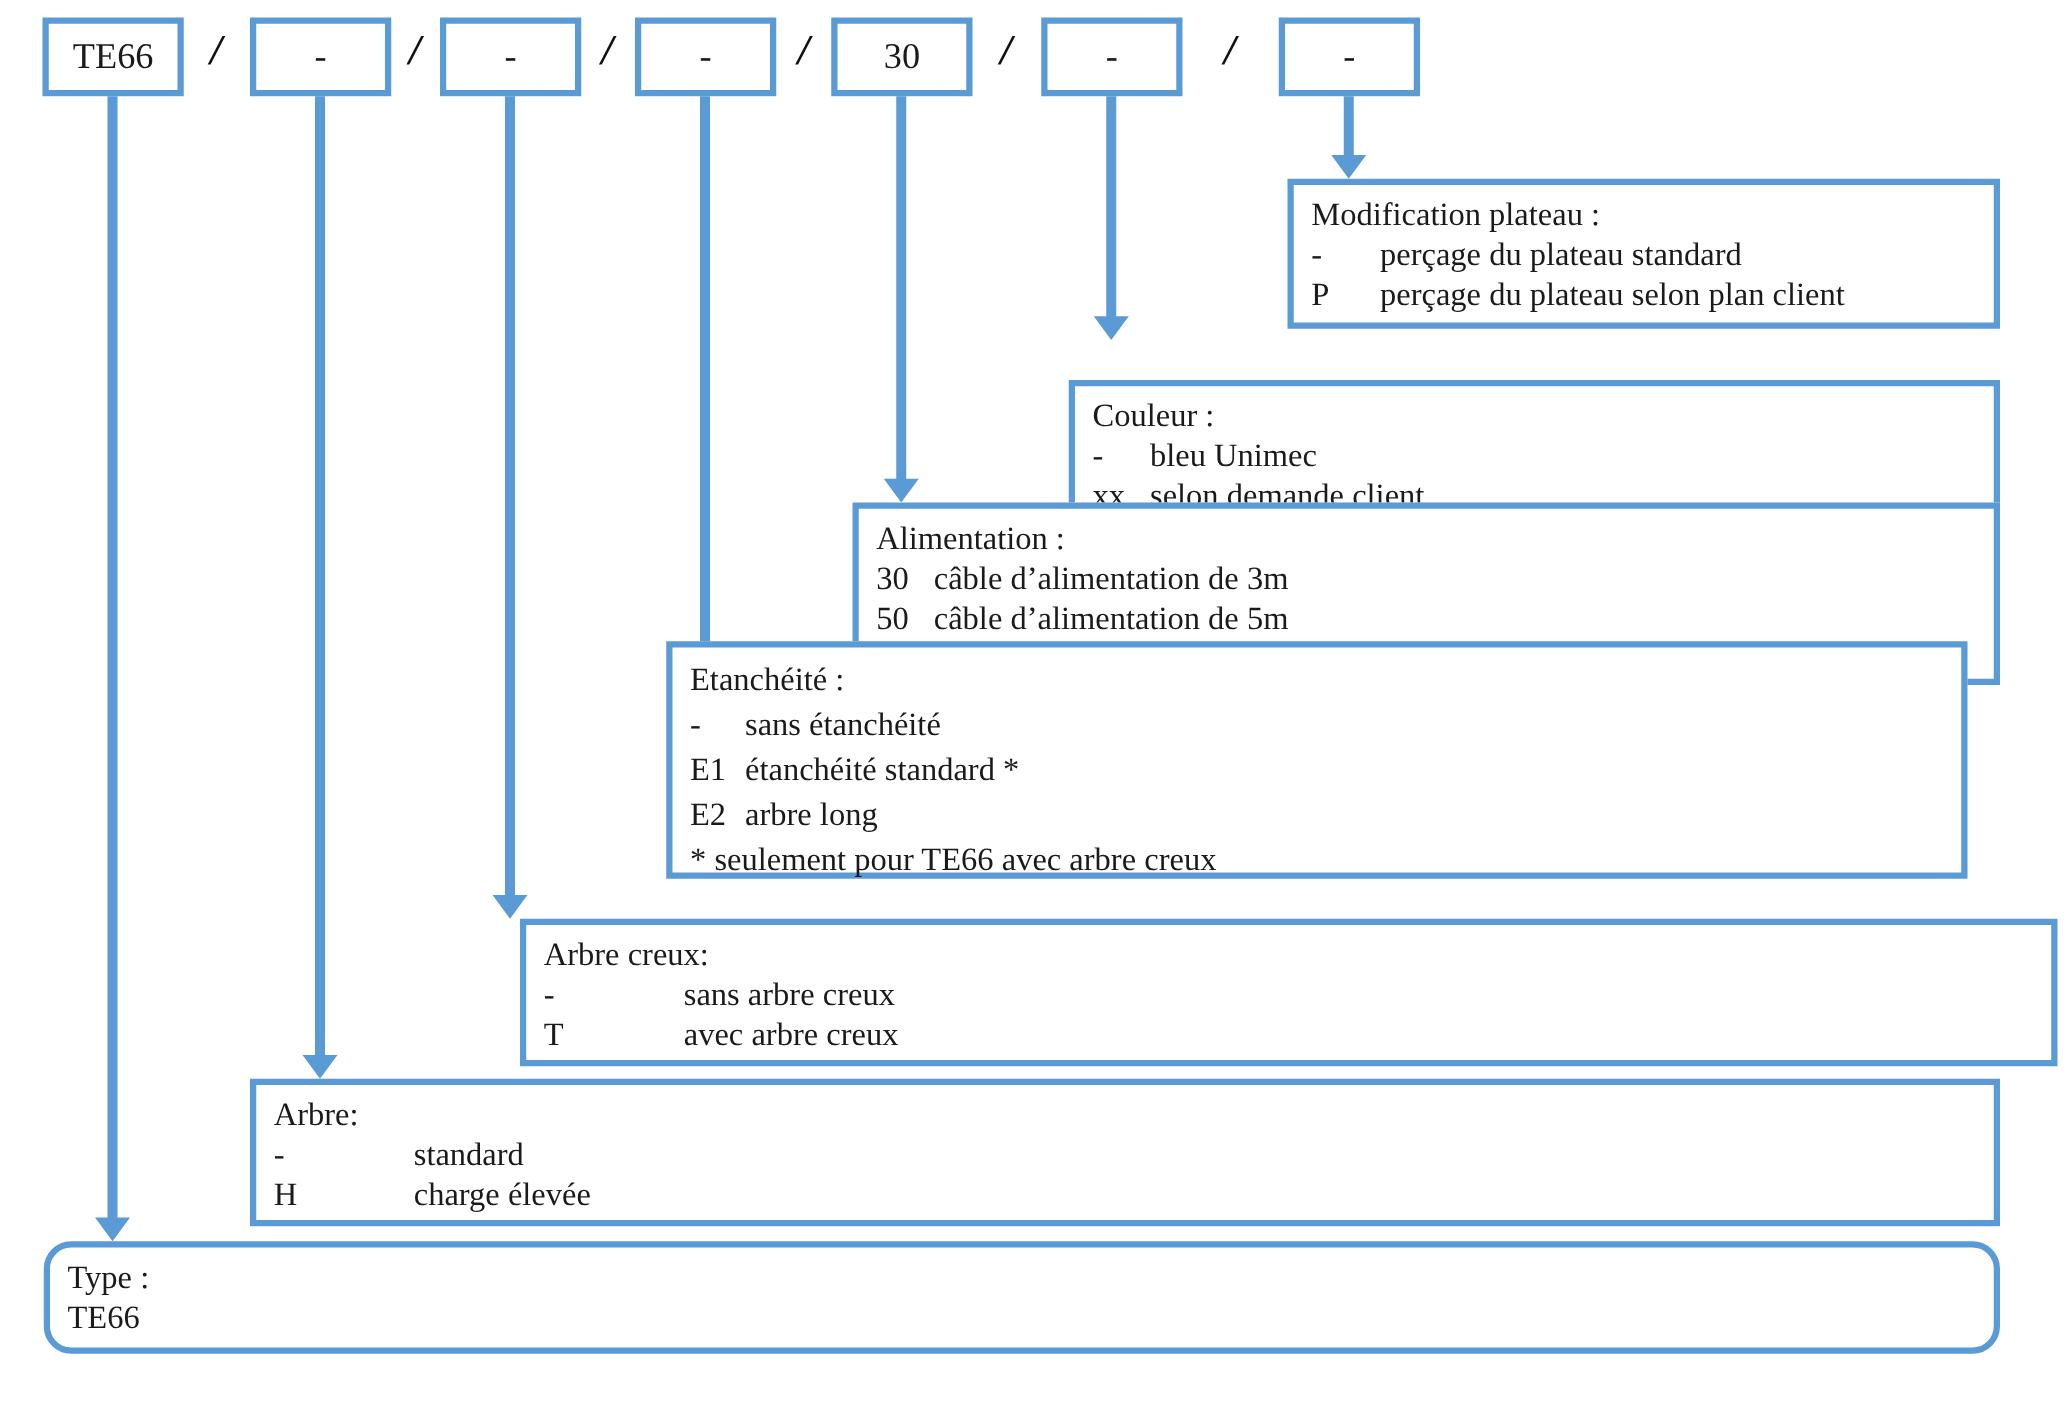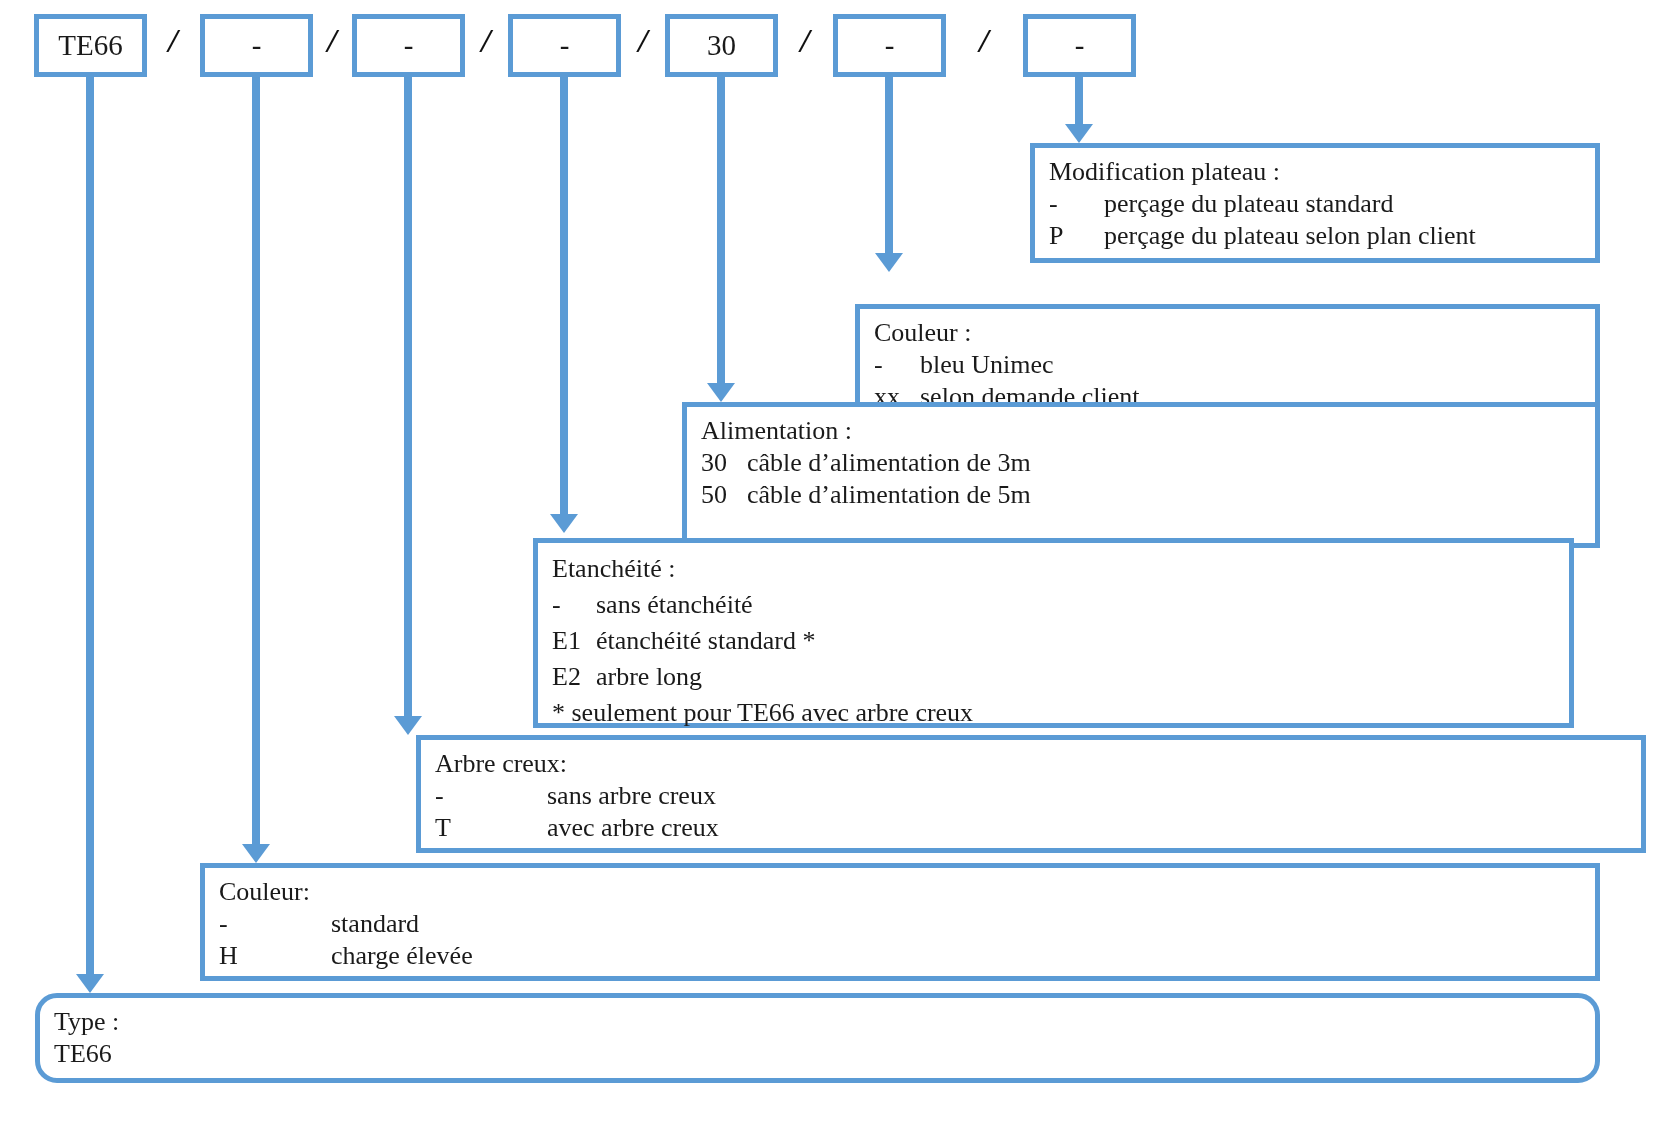--- a/index.html
+++ b/index.html
@@ -35,21 +35,21 @@
     border-top:19px solid #5b9bd5;
   }
   
   .legend{
     position:absolute;border:5px solid #5b9bd5;box-sizing:border-box;
     background:#fff;padding:8px 0 0 14px;font-size:26px;line-height:32px;
   }
   #lg-modification{left:1030px;top:143px;width:570px;height:120px;}
   #lg-couleur{left:855px;top:272px;width:745px;height:118px;margin-top:32px;}
   #lg-alimentation{left:682px;top:402px;width:918px;height:146px;}
-  #lg-etancheite{left:533px;top:538px;width:1041px;height:190px;line-height:36px;}
+  #lg-etancheite{left:533px;top:513px;width:1041px;height:190px;line-height:36px;}
   #lg-arbre{left:370px;top:735px;width:1230px;height:118px;margin-left:46px;}
   #lg-charge{left:200px;top:863px;width:1400px;height:118px;}
   #lg-type{left:35px;top:993px;width:1565px;height:90px;border-radius:22px;}
   .opt{display:flex;}
   .code{display:inline-block;flex:0 0 auto;}
   #lg-modification .code{width:55px}
   #lg-couleur .code{width:46px}
   #lg-alimentation .code{width:46px}
   #lg-etancheite .code{width:44px}
   #lg-arbre .code{width:112px}
@@ -176,21 +176,21 @@
       <span class="code">-</span>
       <span>sans arbre creux</span>
     </div>
     <div class="opt">
       <span class="code">T</span>
       <span>avec arbre creux</span>
     </div>
   </div>
 
   <div class="legend" id="lg-charge">
-    <div>Couleur:</div>
+    <div>Arbre:</div>
     <div class="opt">
       <span class="code">-</span>
       <span>standard</span>
     </div>
     <div class="opt">
       <span class="code">H</span>
       <span>charge élevée</span>
     </div>
   </div>
 

